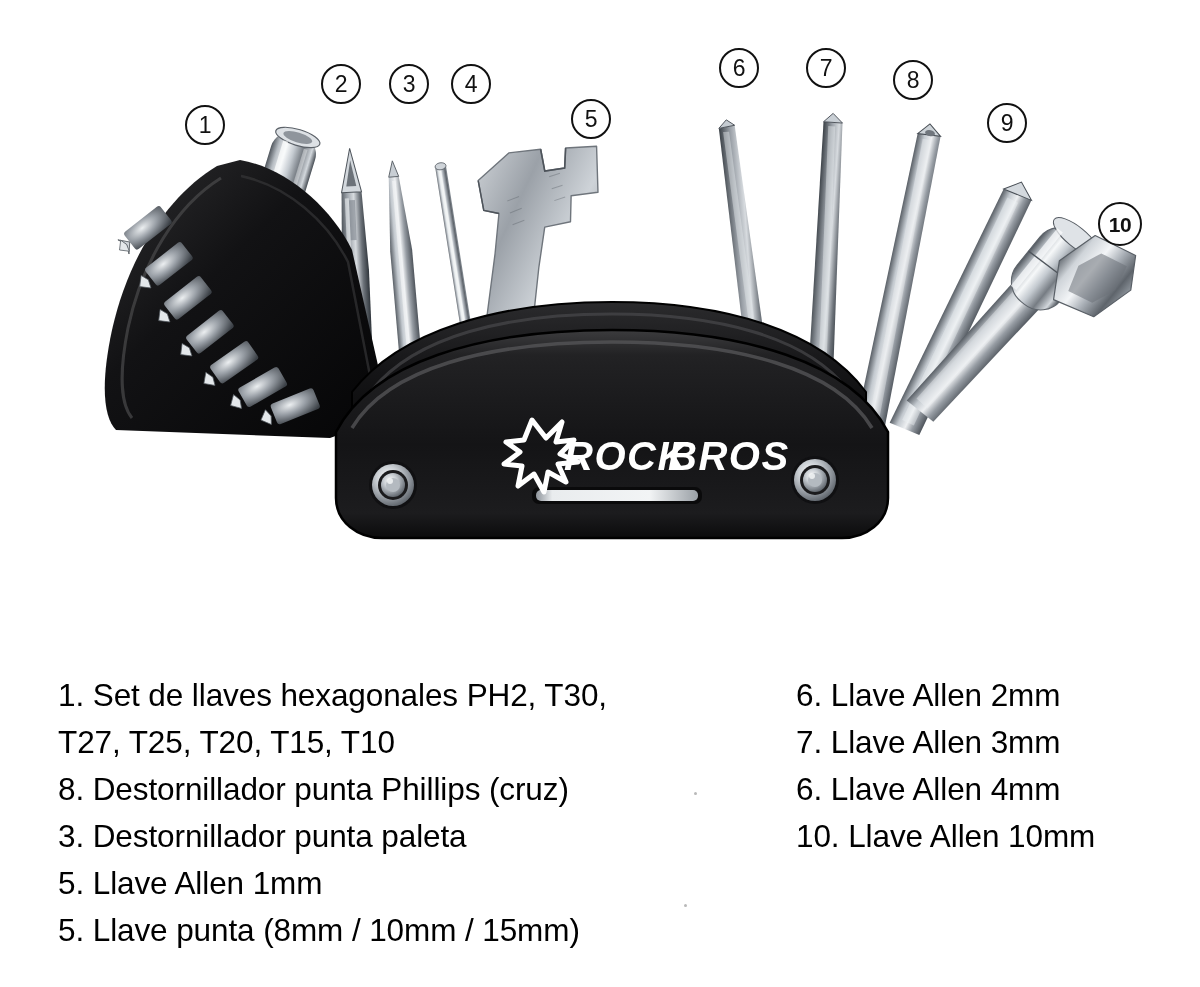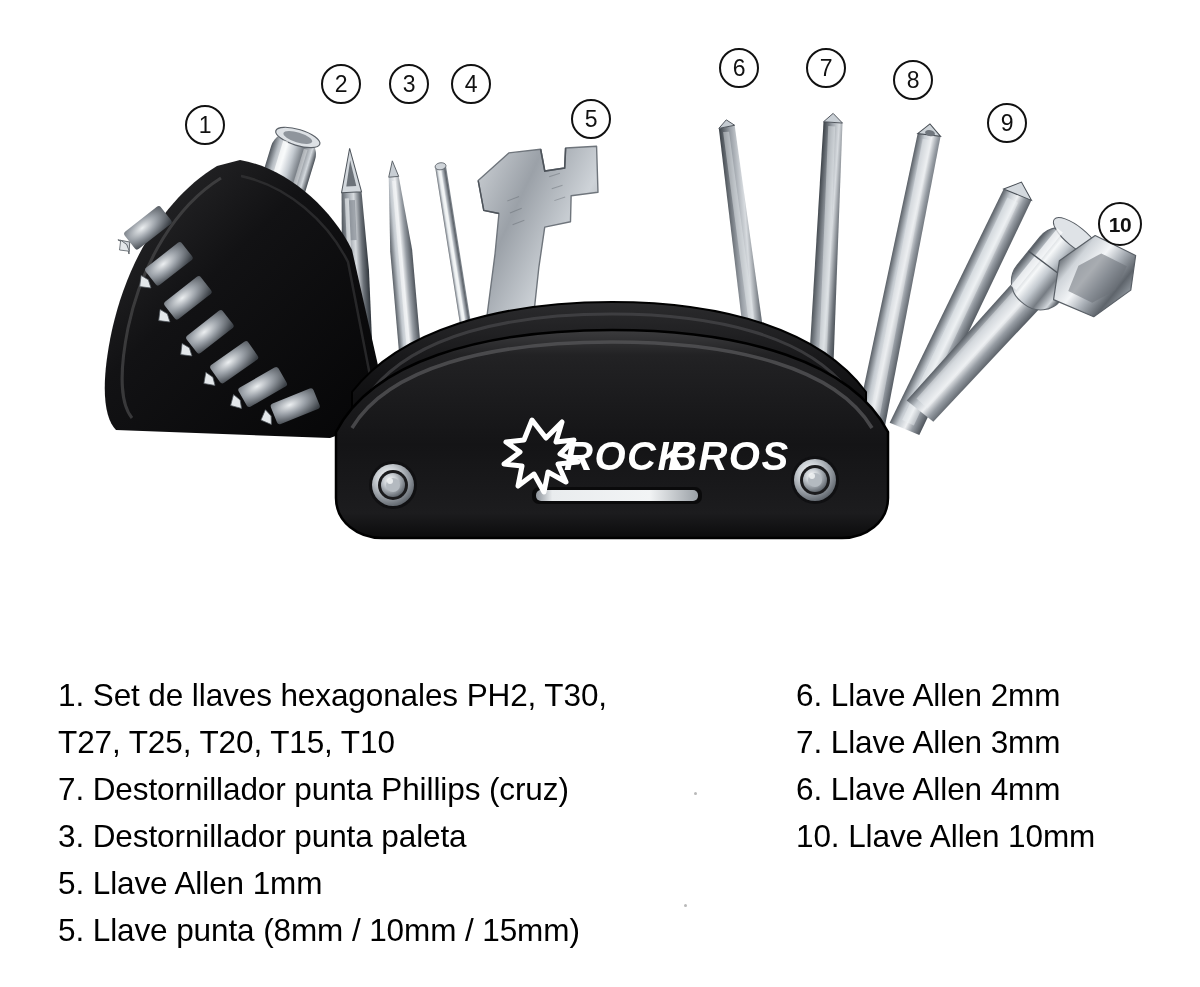--- a/index.html
+++ b/index.html
@@ -372,21 +372,21 @@
   <div class="callout" style="left: 893px; top: 60px;">8</div>
   <div class="callout" style="left: 987px; top: 103px;">9</div>
   <div class="callout wide" style="left: 1098px; top: 202px;">10</div>
 </div>
 
 <div id="spec-list">
 
   <div class="spec-column" id="spec-column-left">
     <div class="spec-item">1. Set de llaves hexagonales PH2, T30,
 T27, T25, T20, T15, T10</div>
-    <div class="spec-item">7. Destornillador punta Phillips (cruz)</div>
+    <div class="spec-item">8. Destornillador punta Phillips (cruz)</div>
     <div class="spec-item">3. Destornillador punta paleta</div>
     <div class="spec-item">5. Llave Allen 1mm</div>
     <div class="spec-item">5. Llave punta (8mm / 10mm / 15mm)</div>
   </div>
 
   <div class="spec-column" id="spec-column-right">
     <div class="spec-item">6. Llave Allen 2mm</div>
     <div class="spec-item">7. Llave Allen 3mm</div>
     <div class="spec-item">6. Llave Allen 4mm</div>
     <div class="spec-item">10. Llave Allen 10mm</div>

